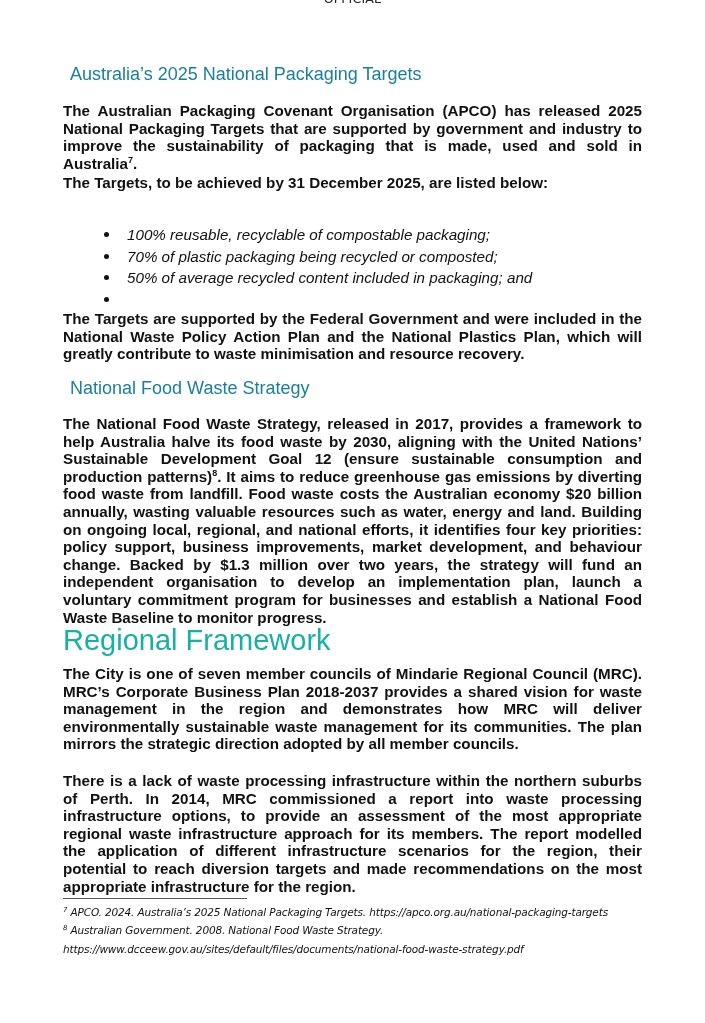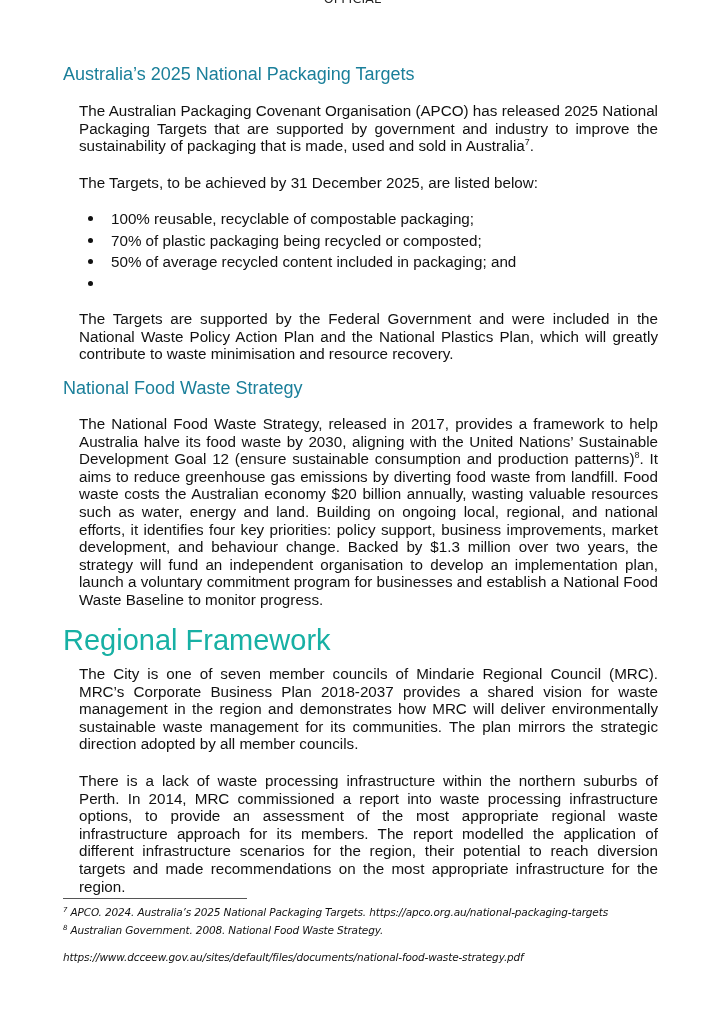--- a/index.html
+++ b/index.html
@@ -1,26 +1,26 @@
 <!DOCTYPE html>
 <html><head>
   <meta charset="utf-8">
   <style>
     html, body { margin: 0; padding: 0; background: #ffffff; }
     body { width: 705px; height: 1023px; position: relative; overflow: hidden;
            font-family: "Liberation Sans", sans-serif; color: #111; }
     .header-mark { position: absolute; top: -9px; left: 0; width: 705px; text-align: center;
                    font-family: "DejaVu Sans", sans-serif; font-size: 12.5px; color: #222; letter-spacing: 0.2px; }
     .page { position: absolute; left: 63px; top: 0; width: 579px; }
-    .h2 { position: absolute; left: 0; font-size: 18px; color: #1a7f9a; white-space: nowrap; }
+    .h2 { position: absolute; left: 7px; font-size: 18px; color: #1a7f9a; white-space: nowrap; }
     .h1 { position: absolute; left: 0; font-size: 29px; color: #17b0a4; white-space: nowrap; }
-    .p { position: absolute; left: 16px; width: 579px; font-size: 15.2px; line-height: 17.6px;
-         text-align: justify; text-align-last: left; }
+    .p { position: absolute; left: 0; width: 579px; font-size: 15.2px; line-height: 17.6px;
+         text-align: justify; text-align-last: left; font-weight: bold; }
     .p sup { font-size: 9px; line-height: 0; vertical-align: super; }
-    ul.bullets { position: absolute; left: 0; margin: 1px; padding: 0; list-style: none; width: 579px; }
+    ul.bullets { position: absolute; left: 0; margin: 17px; padding: 0; list-style: none; width: 579px; font-style: italic; }
     ul.bullets li { position: relative; padding-left: 47px; font-size: 15.2px; line-height: 21.7px; white-space: nowrap; }
     ul.bullets li .dot { position: absolute; left: 24px; top: 8px; width: 5px; height: 5px; border-radius: 50%; background: #111; }
     .fn-rule { position: absolute; left: 0; top: 898px; width: 184px; height: 1px; background: #555; }
     .fn { position: absolute; left: 0; font-family: "DejaVu Sans", sans-serif; font-size: 10.5px; color: #111; white-space: nowrap; letter-spacing: -0.15px; font-style: italic; }
     .fn sup { font-size: 7px; vertical-align: super; line-height: 0; }
   </style>
 </head>
 <body>
 
 <div class="header-mark">OFFICIAL</div>
@@ -49,15 +49,15 @@
   <div class="h1" style="top:624px;">Regional Framework</div>
 
   <div class="p" style="top:665px;">The City is one of seven member councils of Mindarie Regional Council (MRC). MRC’s Corporate Business Plan 2018-2037 provides a shared vision for waste management in the region and demonstrates how MRC will deliver environmentally sustainable waste management for its communities. The plan mirrors the strategic direction adopted by all member councils.</div>
 
   <div class="p" style="top:772px;">There is a lack of waste processing infrastructure within the northern suburbs of Perth. In 2014, MRC commissioned a report into waste processing infrastructure options, to provide an assessment of the most appropriate regional waste infrastructure approach for its members. The report modelled the application of different infrastructure scenarios for the region, their potential to reach diversion targets and made recommendations on the most appropriate infrastructure for the region.</div>
 
   <div class="fn-rule"></div>
 
   <div class="fn" style="top:906px;"><sup>7</sup> <span>APCO. 2024. Australia’s 2025 National Packaging Targets. https://apco.org.au/national-packaging-targets</span></div>
   <div class="fn" style="top:924px;"><sup>8</sup> <span>Australian Government. 2008. National Food Waste Strategy.</span></div>
-  <div class="fn" style="top:943px;margin-top:8px;">https://www.dcceew.gov.au/sites/default/files/documents/national-food-waste-strategy.pdf</div>
+  <div class="fn" style="top:943px;">https://www.dcceew.gov.au/sites/default/files/documents/national-food-waste-strategy.pdf</div>
 
 </div>
 
 </body></html>

